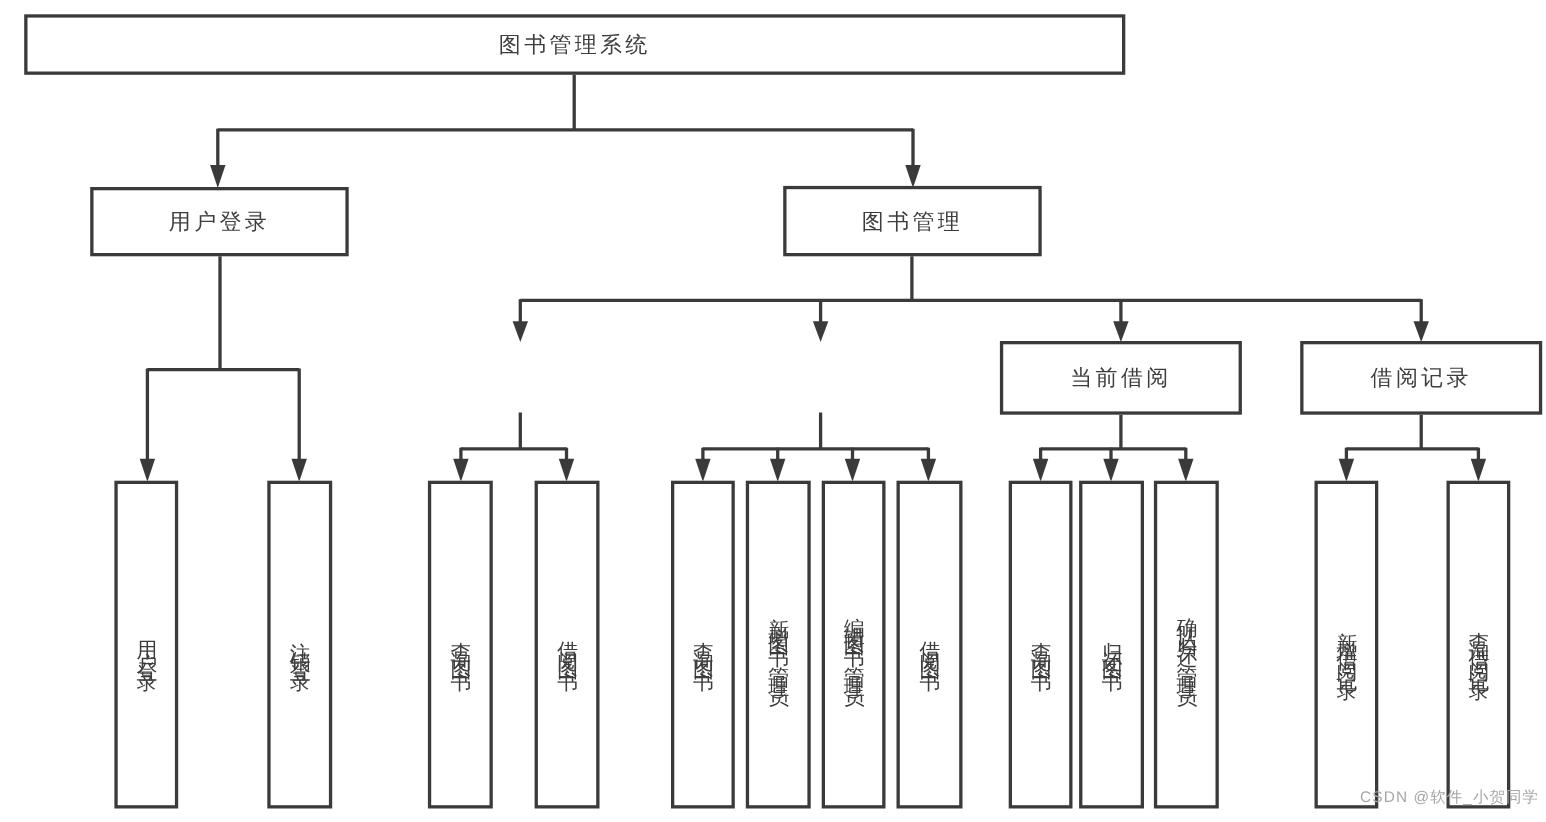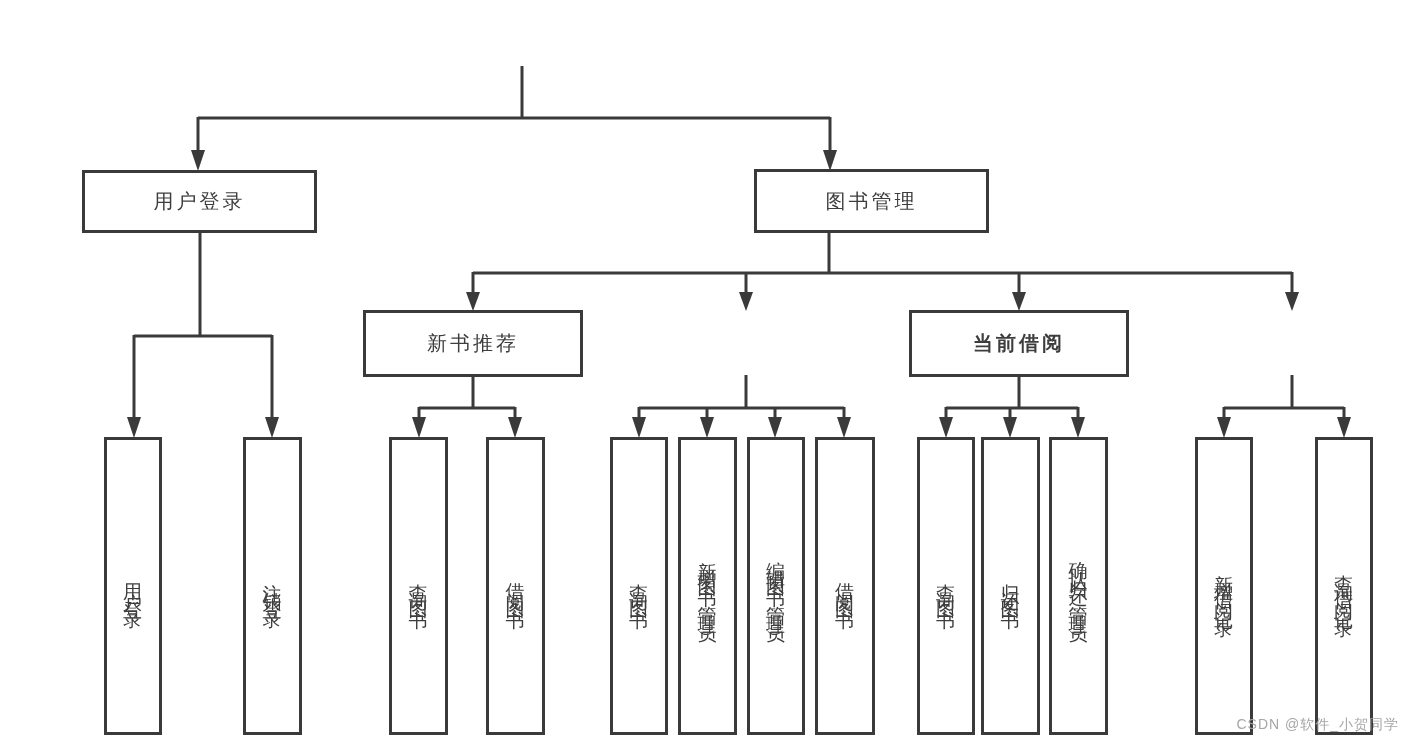--- a/index.html
+++ b/index.html
@@ -35,25 +35,25 @@
   }
   .node.h {
     font-size: 20px;
     letter-spacing: 3px;
     white-space: nowrap;
   }
   .node.root {
     left: 22px; top: 13px; width: 1001px; height: 55px;
   }
   .node.lvl2-a { left: 82px;  top: 170px; width: 235px; height: 63px; }
-  .node.lvl2-b { left: 712px; top: 169px; width: 235px; height: 64px; margin-left: 42px; }
+  .node.lvl2-b { left: 712px; top: 169px; width: 235px; height: 64px; }
   .node.lvl3 { top: 310px; width: 220px; height: 67px; }
   .node.lvl3.p1 { left: 363px; }
   .node.lvl3.p2 { left: 636px; }
-  .node.lvl3.p3 { left: 909px; font-weight: bold; }
+  .node.lvl3.p3 { left: 909px; }
   .node.lvl3.p4 { left: 1182px; }
   .node.leaf {
     top: 437px;
     height: 298px;
     writing-mode: vertical-rl;
     text-orientation: mixed;
     font-size: 19px;
     letter-spacing: 9px;
     line-height: 1;
     text-align: center;
@@ -153,26 +153,27 @@
 
       <polygon points="939,417 953,417 946,438"></polygon>
       <polygon points="1003,417 1017,417 1010,438"></polygon>
       <polygon points="1071,417 1085,417 1078,438"></polygon>
 
       <polygon points="1217,417 1231,417 1224,438"></polygon>
       <polygon points="1337,417 1351,417 1344,438"></polygon>
     </g>
   </svg>
 
+  <div class="node h root">图书管理系统</div>
 
   <div class="node h lvl2-a">用户登录</div>
   <div class="node h lvl2-b">图书管理</div>
 
-  <div class="node h lvl3 p1">新书推荐</div>
   <div class="node h lvl3 p3">当前借阅</div>
+  <div class="node h lvl3 p4">借阅记录</div>
 
   <div class="node leaf l1">用户登录</div>
   <div class="node leaf l2">注销登录</div>
 
   <div class="node leaf l3">查询图书</div>
   <div class="node leaf l4">借阅图书</div>
 
   <div class="node leaf l5">查询图书</div>
   <div class="node leaf l6">新增图书（管理员）</div>
   <div class="node leaf l7">编辑图书（管理员）</div>

